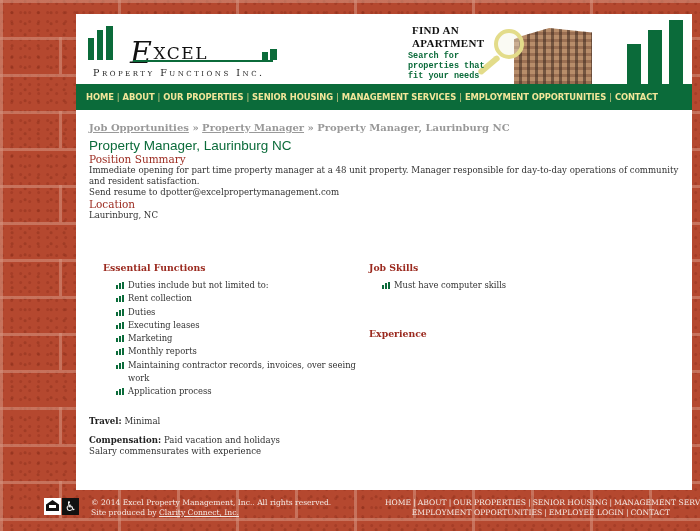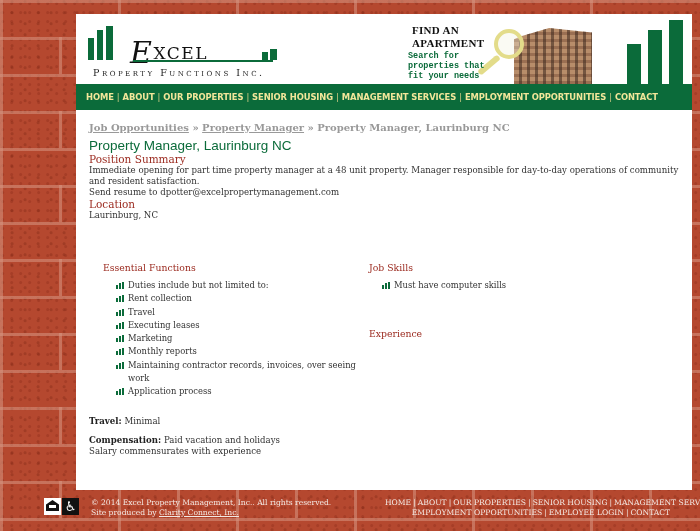--- a/index.html
+++ b/index.html
@@ -68,21 +68,21 @@
     
     .content { position: absolute; left: 13px; top: 108px; width: 590px; }
     .breadcrumb { font-size: 10px; color: #999; font-weight: bold; }
     .breadcrumb a { color: #999; text-decoration: underline; }
     h1.title { font-family: "Liberation Sans", sans-serif; font-size: 13.5px; color: #0b6b3a; font-weight: normal; margin-top: 6px; line-height: 14px; }
     h2.sec { font-size: 10.5px; color: #9b2a1f; font-weight: normal; line-height: 12px; }
     p.body { font-size: 8.6px; color: #333; line-height: 11px; }
     .cols { position: absolute; left: 14px; top: 140px; width: 560px; }
     .col-left { position: absolute; left: 0; top: 0; width: 265px; }
     .col-right { position: absolute; left: 266px; top: 0; width: 290px; }
-    h3.sub { font-size: 9.3px; color: #9b2a1f; font-weight: normal; margin-bottom: 6px; }
+    h3.sub { font-size: 9.3px; color: #9b2a1f; font-weight: bold; margin-bottom: 6px; }
     ul.list { list-style: none; padding-left: 13px; }
     ul.list li { position: relative; padding-left: 12px; font-size: 8.4px; color: #333; line-height: 13.3px; }
     .bullet { position: absolute; left: 0; top: 3px; width: 8px; height: 7px; }
     .bullet i { position: absolute; bottom: 0; width: 2px; background: #0b6b3a; }
     .bullet i:nth-child(1) { left: 0; height: 4px; }
     .bullet i:nth-child(2) { left: 3px; height: 6px; }
     .bullet i:nth-child(3) { left: 6px; height: 7px; }
     .extra { position: absolute; left: 13px; top: 403px; width: 400px; font-size: 8.6px; color: #333; line-height: 11px; }
     .extra b { color: #222; }
     
@@ -172,21 +172,21 @@
               </span><span>Duties include but not limited to:</span></li>
           <li><span class="bullet">
                 <i></i>
                 <i></i>
                 <i></i>
               </span><span>Rent collection</span></li>
           <li><span class="bullet">
                 <i></i>
                 <i></i>
                 <i></i>
-              </span><span>Travel</span></li>
+              </span><span>Duties</span></li>
           <li><span class="bullet">
                 <i></i>
                 <i></i>
                 <i></i>
               </span><span>Executing leases</span></li>
           <li><span class="bullet">
                 <i></i>
                 <i></i>
                 <i></i>
               </span><span>Marketing</span></li>

